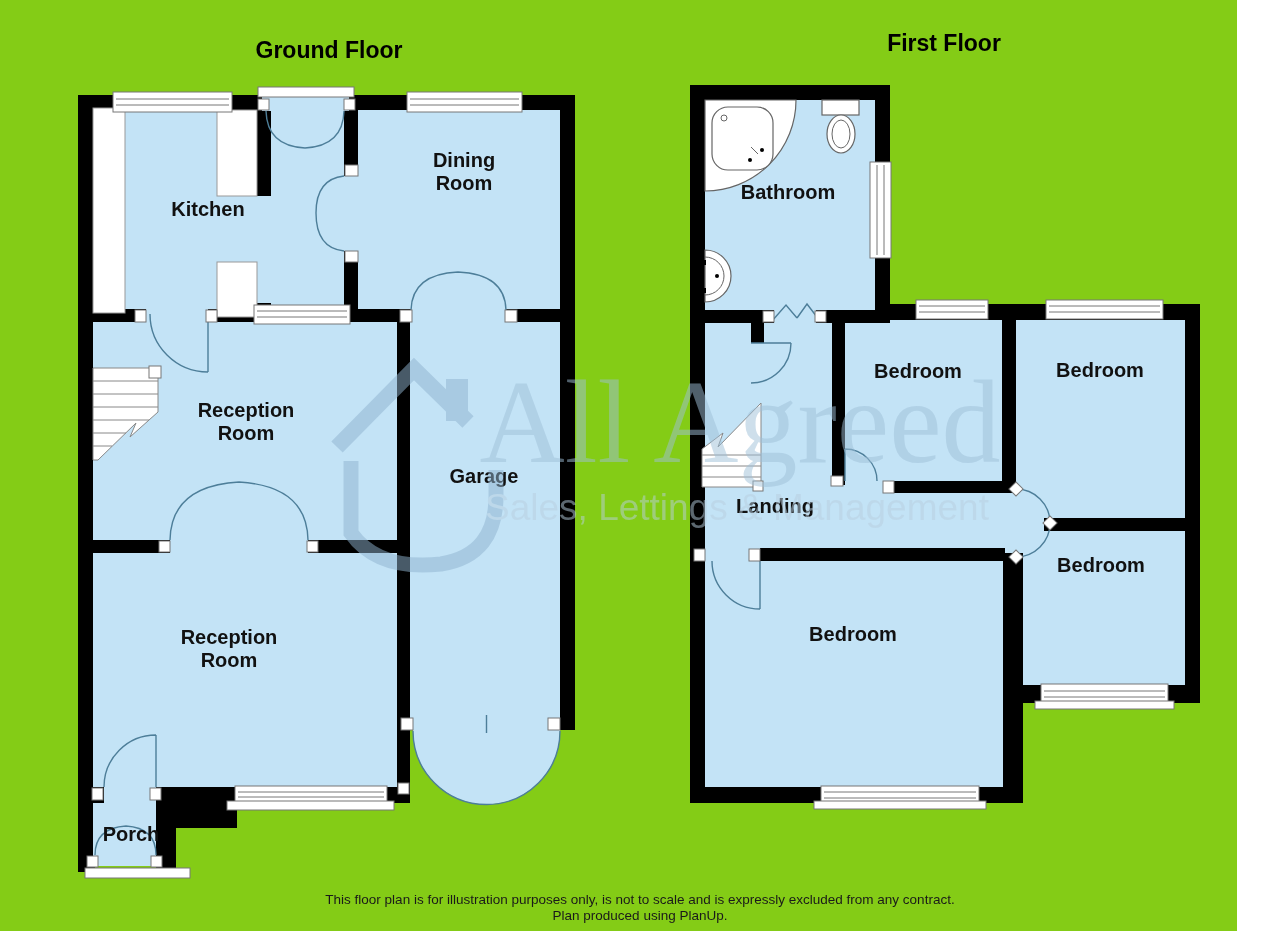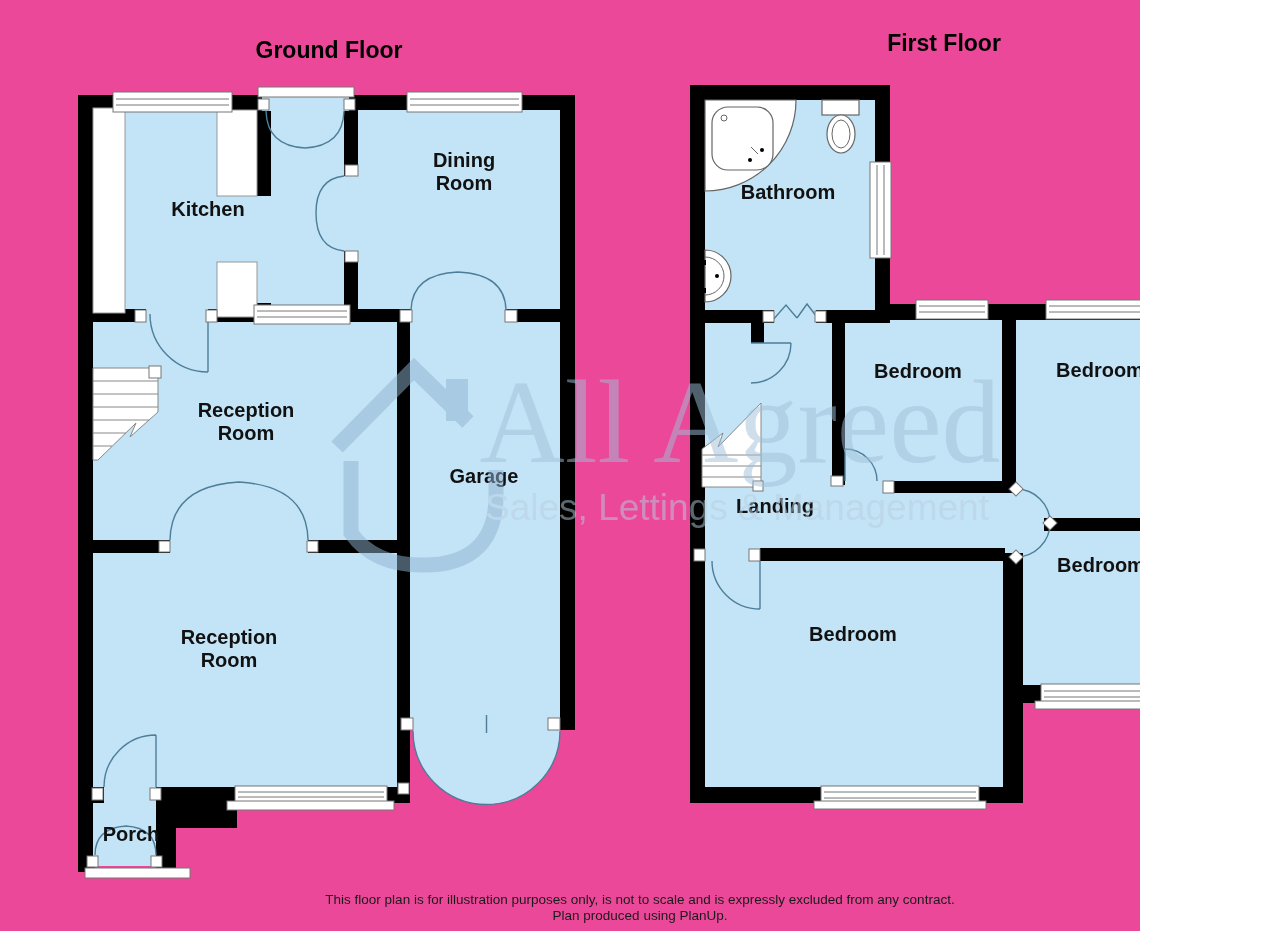--- a/index.html
+++ b/index.html
@@ -1,16 +1,16 @@
 <!DOCTYPE html>
 <html><head>
 <meta charset="utf-8">
 <style>
   html,body{margin:0;padding:0;background:#fff;}
-  .canvas{position:relative;width:1140px;height:931px;background:#ec4899;overflow:hidden;}
+  .canvas{position:relative;width:1237px;height:931px;background:#84cc16;overflow:hidden;}
   svg{display:block;}
   svg text{font-family:"Liberation Sans","DejaVu Sans",sans-serif;}
   .floor-title{font-size:23px;font-weight:bold;fill:#000;text-anchor:middle;}
   .room-label{font-size:20px;font-weight:bold;fill:#111;text-anchor:middle;}
   .footer-line{font-size:13.5px;fill:#1a1a1a;text-anchor:middle;}
   .wm-brand{font-family:"Liberation Serif","DejaVu Serif",serif;font-size:118px;text-anchor:middle;}
   .wm-tagline{font-size:37px;text-anchor:middle;}
   .win rect{fill:#ffffff;stroke:#777;stroke-width:1;}
   .win line{stroke:#777;stroke-width:1;}
   .jamb{fill:#ffffff;stroke:#777;stroke-width:1;}

